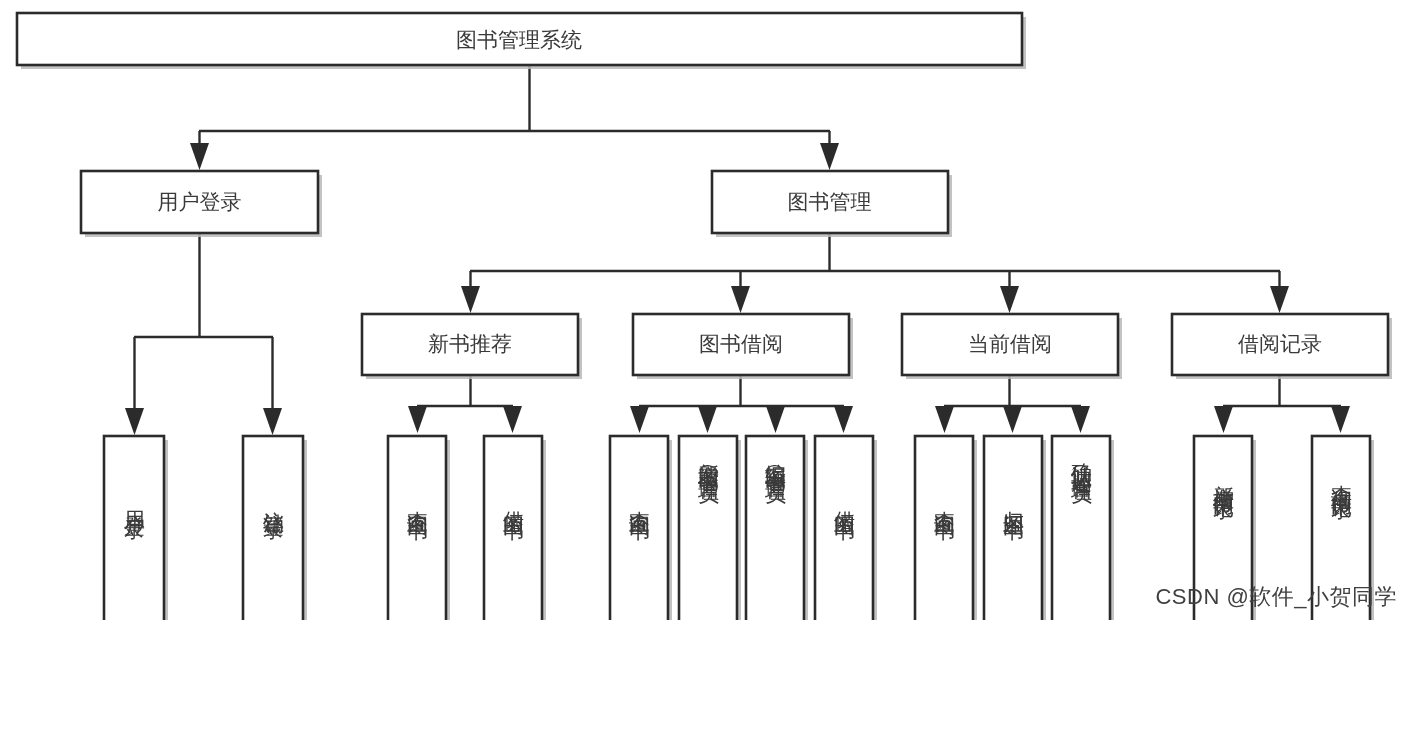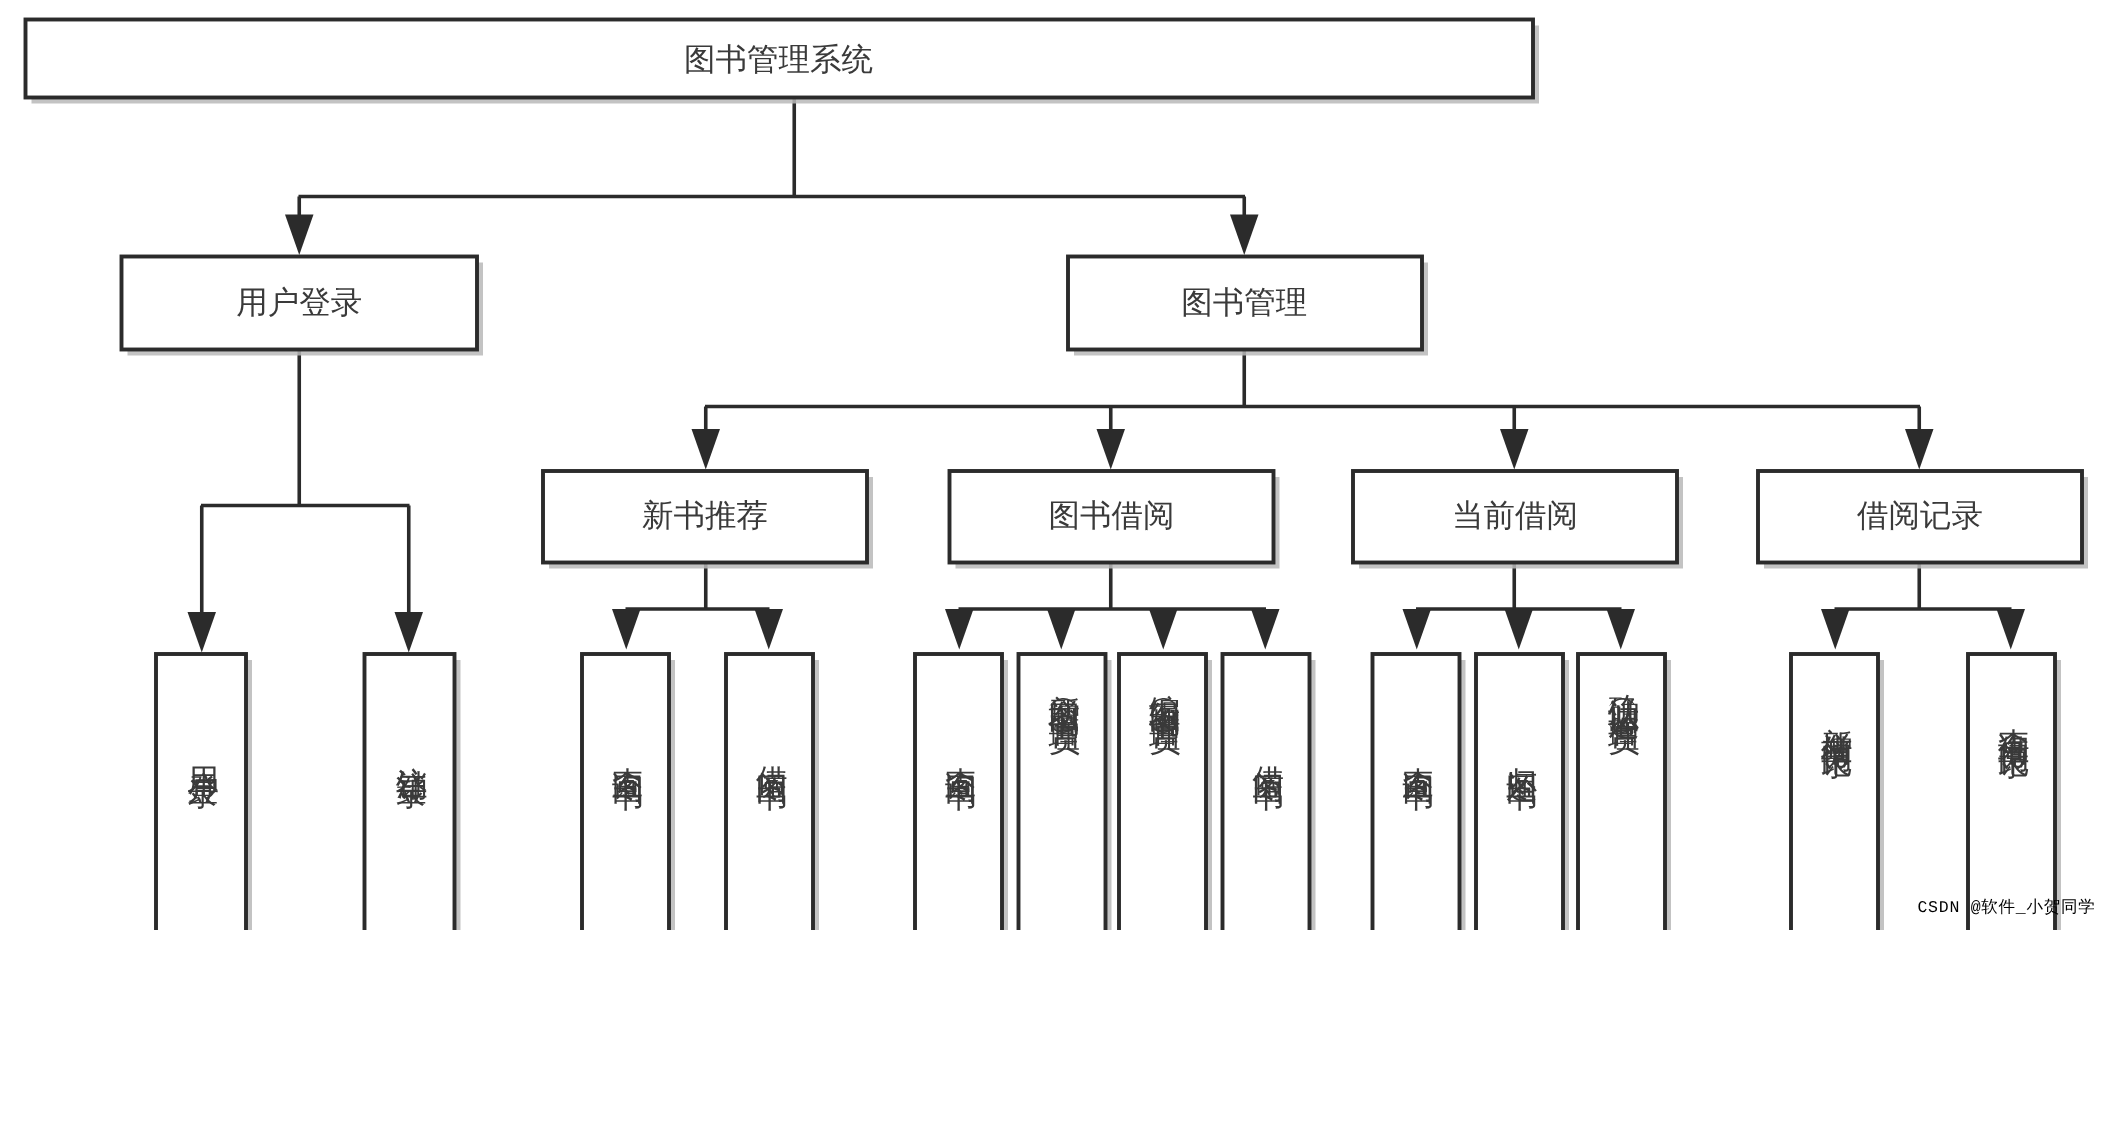--- a/index.html
+++ b/index.html
@@ -74,23 +74,23 @@
     line-height: 1.28;
     color: #3a3a3a;
     letter-spacing: 3px;
     white-space: nowrap;
     text-align: left;
   }
   .watermark {
     position: absolute;
     right: 8px;
     bottom: 8px;
-    font-family: Liberation Mono, monospace;
-    font-size: 11px;
-    color: #000000;
+    font-family: Liberation Sans, sans-serif;
+    font-size: 22px;
+    color: #404040;
     letter-spacing: 0.5px;
     user-select: none;
     pointer-events: none;
     white-space: nowrap;
   }
 </style>
 </head>
 <body>
 
 <div id="diagram-root">

